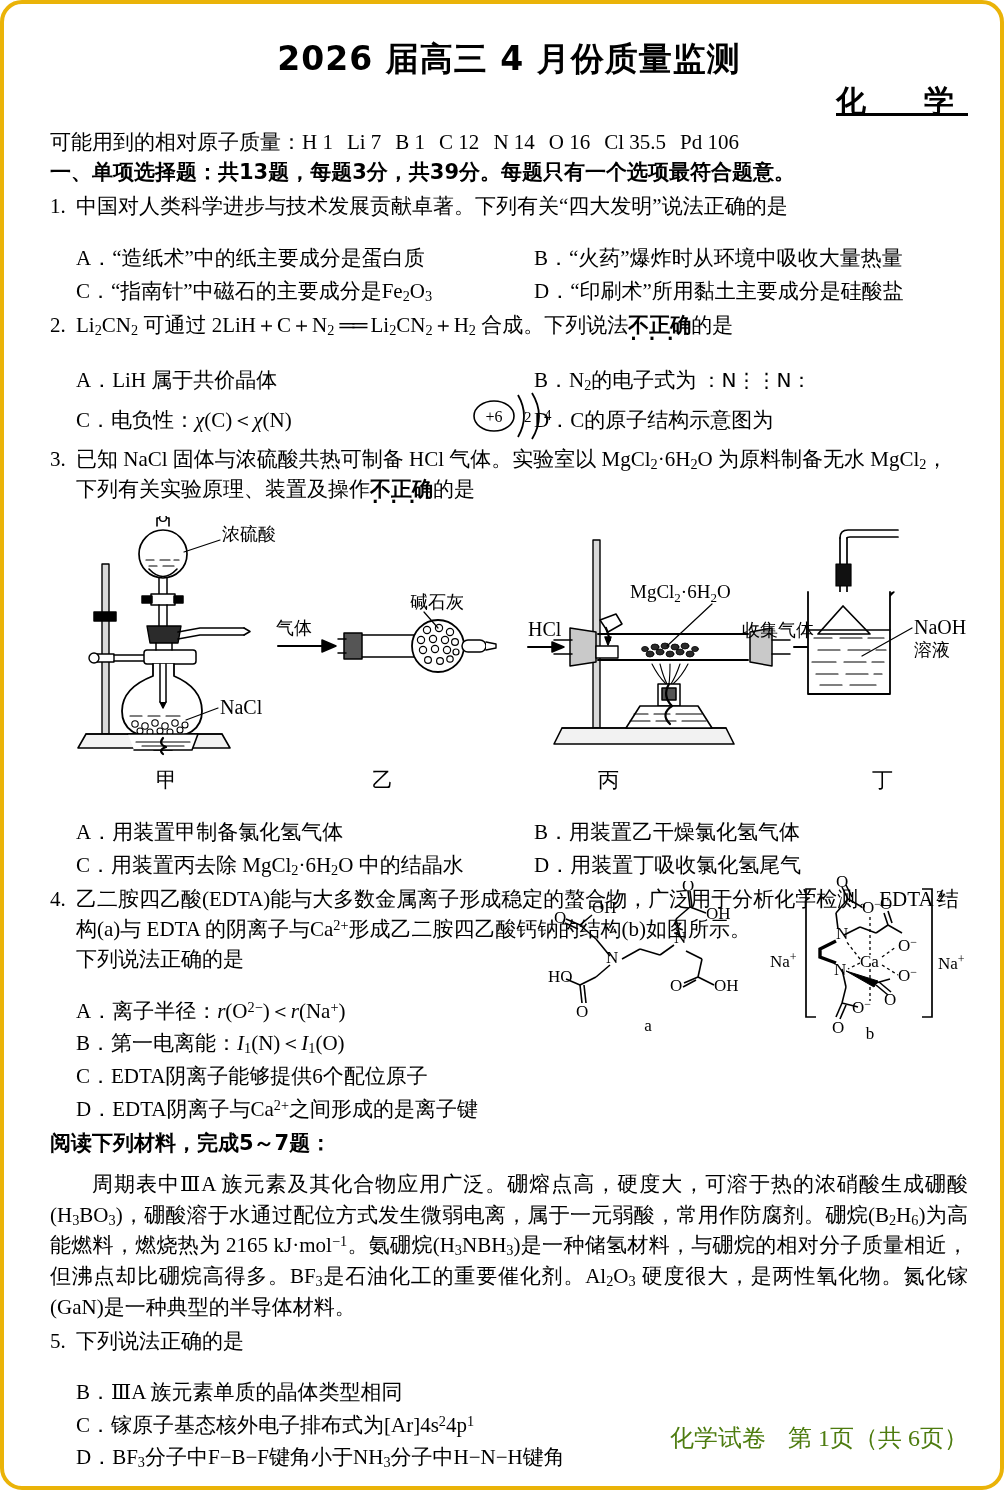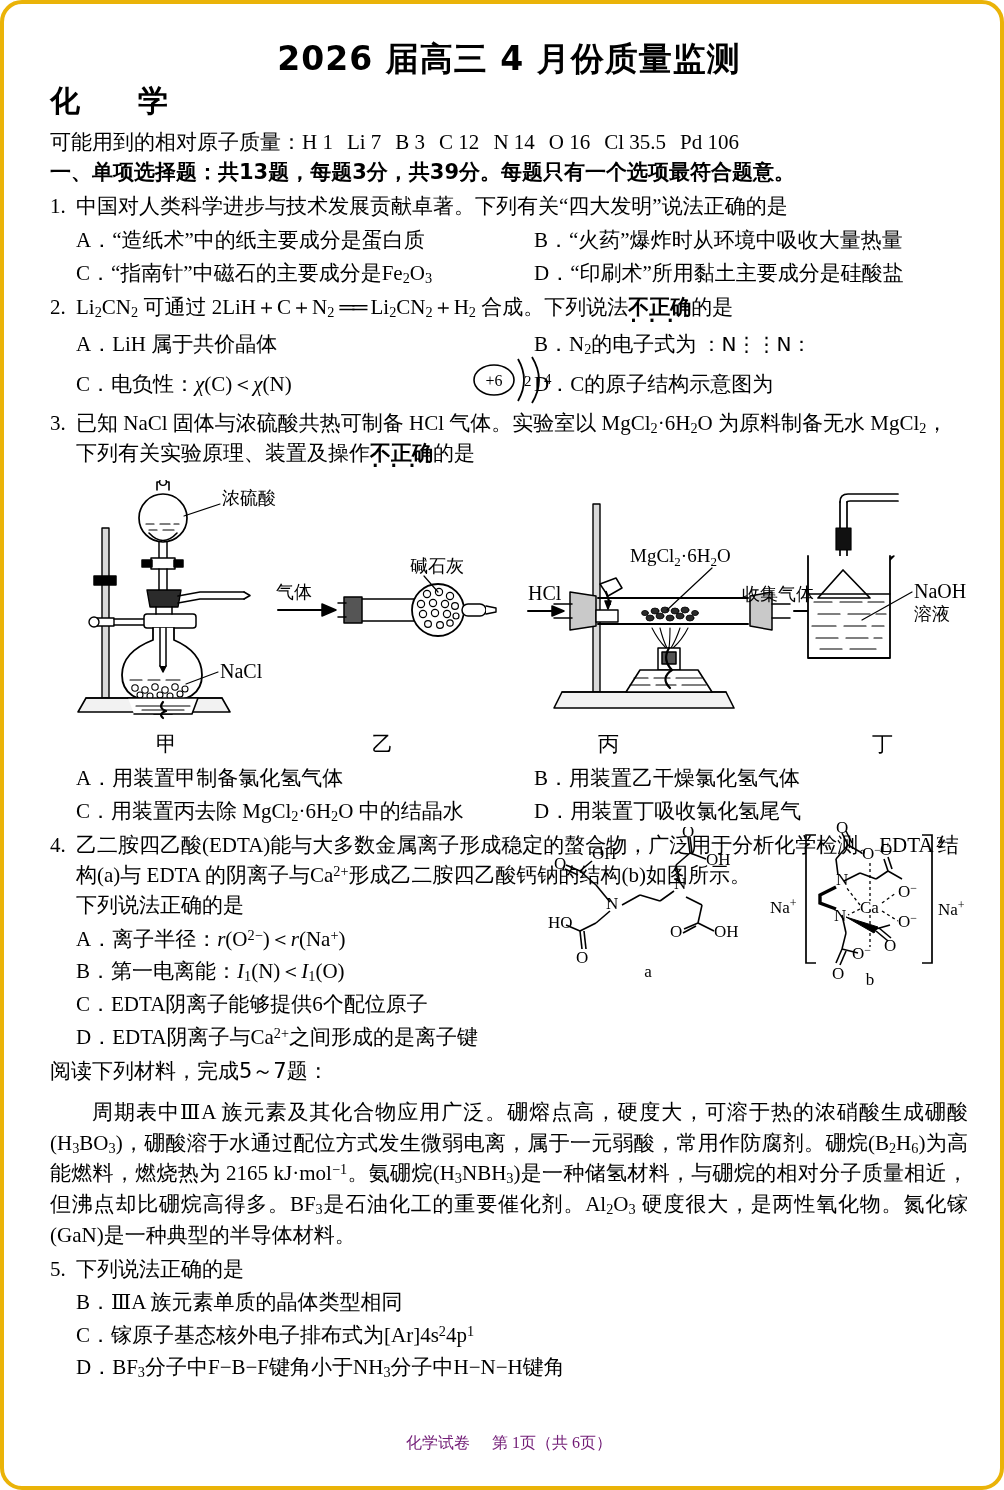--- a/index.html
+++ b/index.html
@@ -33,26 +33,27 @@
   .doc-title {
     text-align: center;
     font-family: "DejaVu Sans", "Liberation Sans", sans-serif;
     font-weight: bold;
     font-size: 33px;
     letter-spacing: 1px;
     margin: 6px 0 2px 0;
     line-height: 1.25;
   }
   .doc-subtitle {
-    text-align: left;
+    text-align: right;
     font-family: "DejaVu Sans", "Liberation Sans", sans-serif;
     font-weight: bold;
     font-size: 30px;
     letter-spacing: 14px;
     margin: 2px 0 6px 0;
+    text-decoration: underline;
   }
   .atomic-line {
     font-size: 21px;
     margin: 4px 0 2px 0;
     white-space: nowrap;
   }
   .atomic-line .sp { display:inline-block; width:14px; }
   .section-head {
     font-family: "DejaVu Sans", "Liberation Sans", sans-serif;
     font-weight: bold;
@@ -70,21 +71,21 @@
     display: flex;
     align-items: flex-start;
   }
   .q-num {
     width: 26px;
     flex: 0 0 26px;
   }
   .q-body { flex: 1 1 auto; }
   .opts {
     margin-left: 26px;
-    margin-top: 2px;
+    margin-top: 20px;
   }
   .opt-row {
     display: flex;
     align-items: flex-start;
     line-height: 1.55;
   }
   .opt {
     flex: 0 0 auto;
   }
   .opt.half { width: 458px; }
@@ -130,55 +131,55 @@
 
   
   .struct-wrap {
     position: absolute;
     right: 0;
   }
 
   
   .read-head {
     font-family: "DejaVu Sans", "Liberation Sans", sans-serif;
-    font-weight: normal;
+    font-weight: bold;
     font-size: 21px;
     margin-top: 4px;
   }
   .passage {
     font-size: 21px;
     line-height: 1.45;
     text-align: justify;
     text-indent: 2em;
     margin-top: 12px;
   }
 
   
   .footer {
     position: absolute;
     left: 0;
     right: 0;
     bottom: 8px;
-    text-align: center;
-    font-size: 16px;
-    color: #701a75;
+    text-align: right;
+    font-size: 24px;
+    color: #4d7c0f;
   }
   .footer .gap { display:inline-block; width: 22px; }
 </style>
 </head>
 <body>
 
 <div class="page">
  <div class="inner">
 
   <div class="doc-title">2026 届高三 4 月份质量监测</div>
   <div class="doc-subtitle">化　学</div>
 
   <div class="atomic-line">
-    <span>可能用到的相对原子质量：</span><span id="am0"><span>H 1</span><span class="sp"></span><span>Li 7</span><span class="sp"></span><span>B 3</span><span class="sp"></span><span>C 12</span><span class="sp"></span><span>N 14</span><span class="sp"></span><span>O 16</span><span class="sp"></span><span>Cl 35.5</span><span class="sp"></span><span>Pd 106</span></span>
+    <span>可能用到的相对原子质量：</span><span id="am0"><span>H 1</span><span class="sp"></span><span>Li 7</span><span class="sp"></span><span>B 1</span><span class="sp"></span><span>C 12</span><span class="sp"></span><span>N 14</span><span class="sp"></span><span>O 16</span><span class="sp"></span><span>Cl 35.5</span><span class="sp"></span><span>Pd 106</span></span>
   </div>
 
   <div class="section-head">一、单项选择题：共13题，每题3分，共39分。每题只有一个选项最符合题意。</div>
 
   <div class="q">
     <div class="q-stem">
       <span class="q-num">1.</span>
       <span class="q-body">中国对人类科学进步与技术发展贡献卓著。下列有关“四大发明”说法正确的是</span>
     </div>
     <div class="opts">

